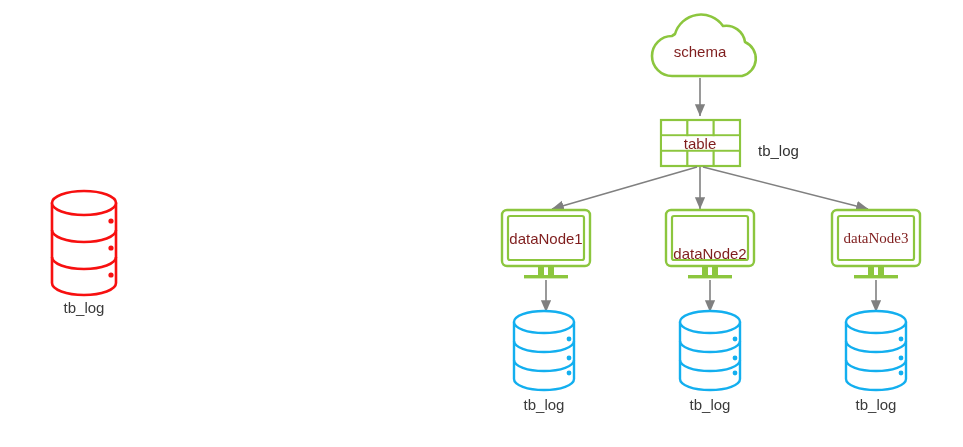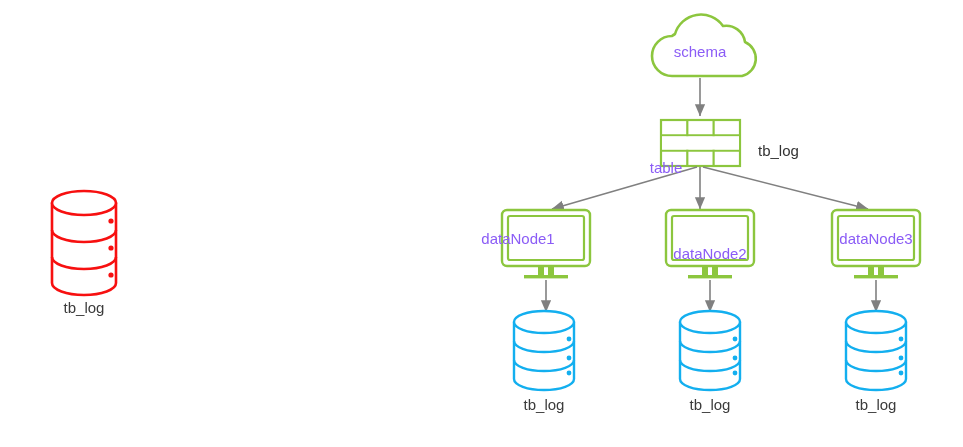--- a/index.html
+++ b/index.html
@@ -32,21 +32,21 @@
     white-space: nowrap;
     text-align: center;
     line-height: 1;
   }
   .caption {
     font-size: 15px;
     color: #3b3b3b;
   }
   .inner-label {
     font-size: 15px;
-    color: #8b5cf6;
+    color: #7f1d1d;
   }
   .side-label {
     font-size: 15px;
     color: #333333;
   }
 </style>
 </head>
 <body>
 
 <div id="canvas">
@@ -147,25 +147,25 @@
       <circle cx="901" cy="339" r="2.4" fill="#13afef"></circle>
       <circle cx="901" cy="358" r="2.4" fill="#13afef"></circle>
       <circle cx="901" cy="373" r="2.4" fill="#13afef"></circle>
     </g>
   </svg>
 
   <div class="node-label caption" style="left:34px; top:300px; width:100px;">tb_log</div>
 
   <div class="node-label inner-label" style="left:650px; top:44px; width:100px;">schema</div>
 
-  <div class="node-label inner-label" style="left:616px; top:136px; width:100px;margin-top:24px;">table</div>
+  <div class="node-label inner-label" style="left:650px; top:136px; width:100px;">table</div>
 
   <div class="node-label side-label" style="left:758px; top:143px; width:70px; text-align:left;">tb_log</div>
 
-  <div class="node-label inner-label" style="left:468px; top:231px; width:100px;">dataNode1</div>
+  <div class="node-label inner-label" style="left:496px; top:231px; width:100px;">dataNode1</div>
   <div class="node-label inner-label" style="left:660px; top:246px; width:100px;">dataNode2</div>
-  <div class="node-label inner-label" style="left:826px; top:231px; width:100px;">dataNode3</div>
+  <div class="node-label inner-label" style="left:826px; top:231px; width:100px;font-family:Liberation Serif, serif;">dataNode3</div>
 
   <div class="node-label caption" style="left:494px; top:397px; width:100px;">tb_log</div>
   <div class="node-label caption" style="left:660px; top:397px; width:100px;">tb_log</div>
   <div class="node-label caption" style="left:826px; top:397px; width:100px;">tb_log</div>
 
 </div>
 
 </body></html>

